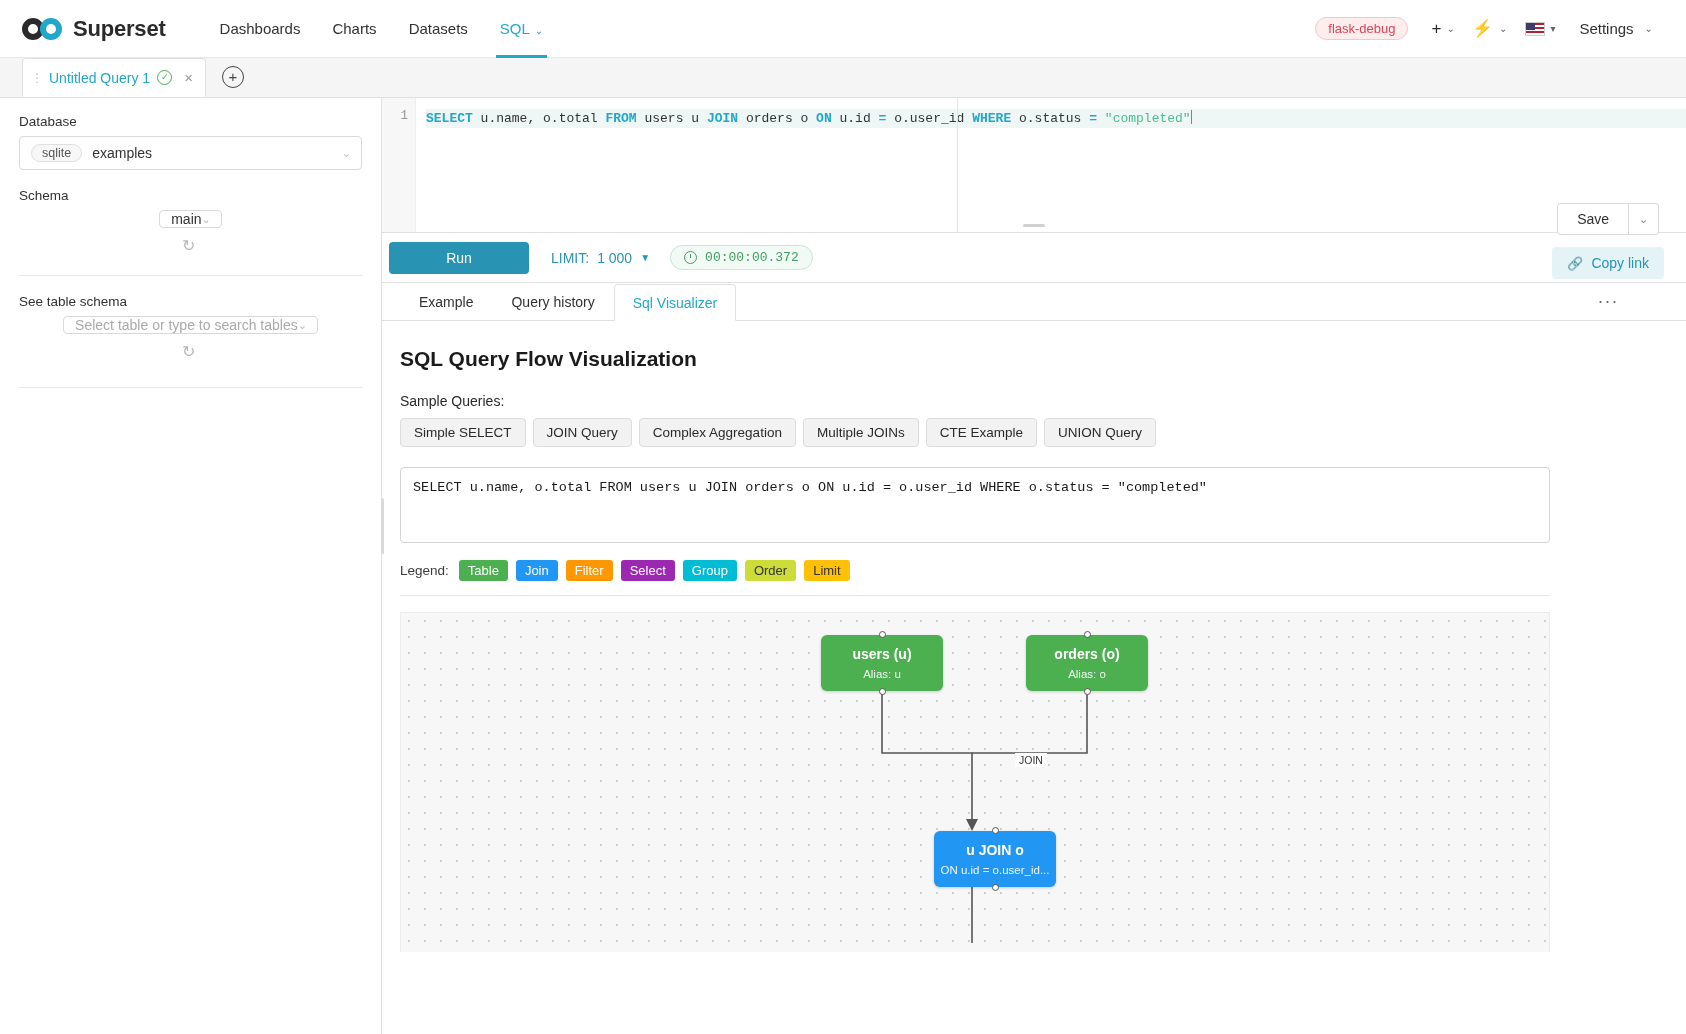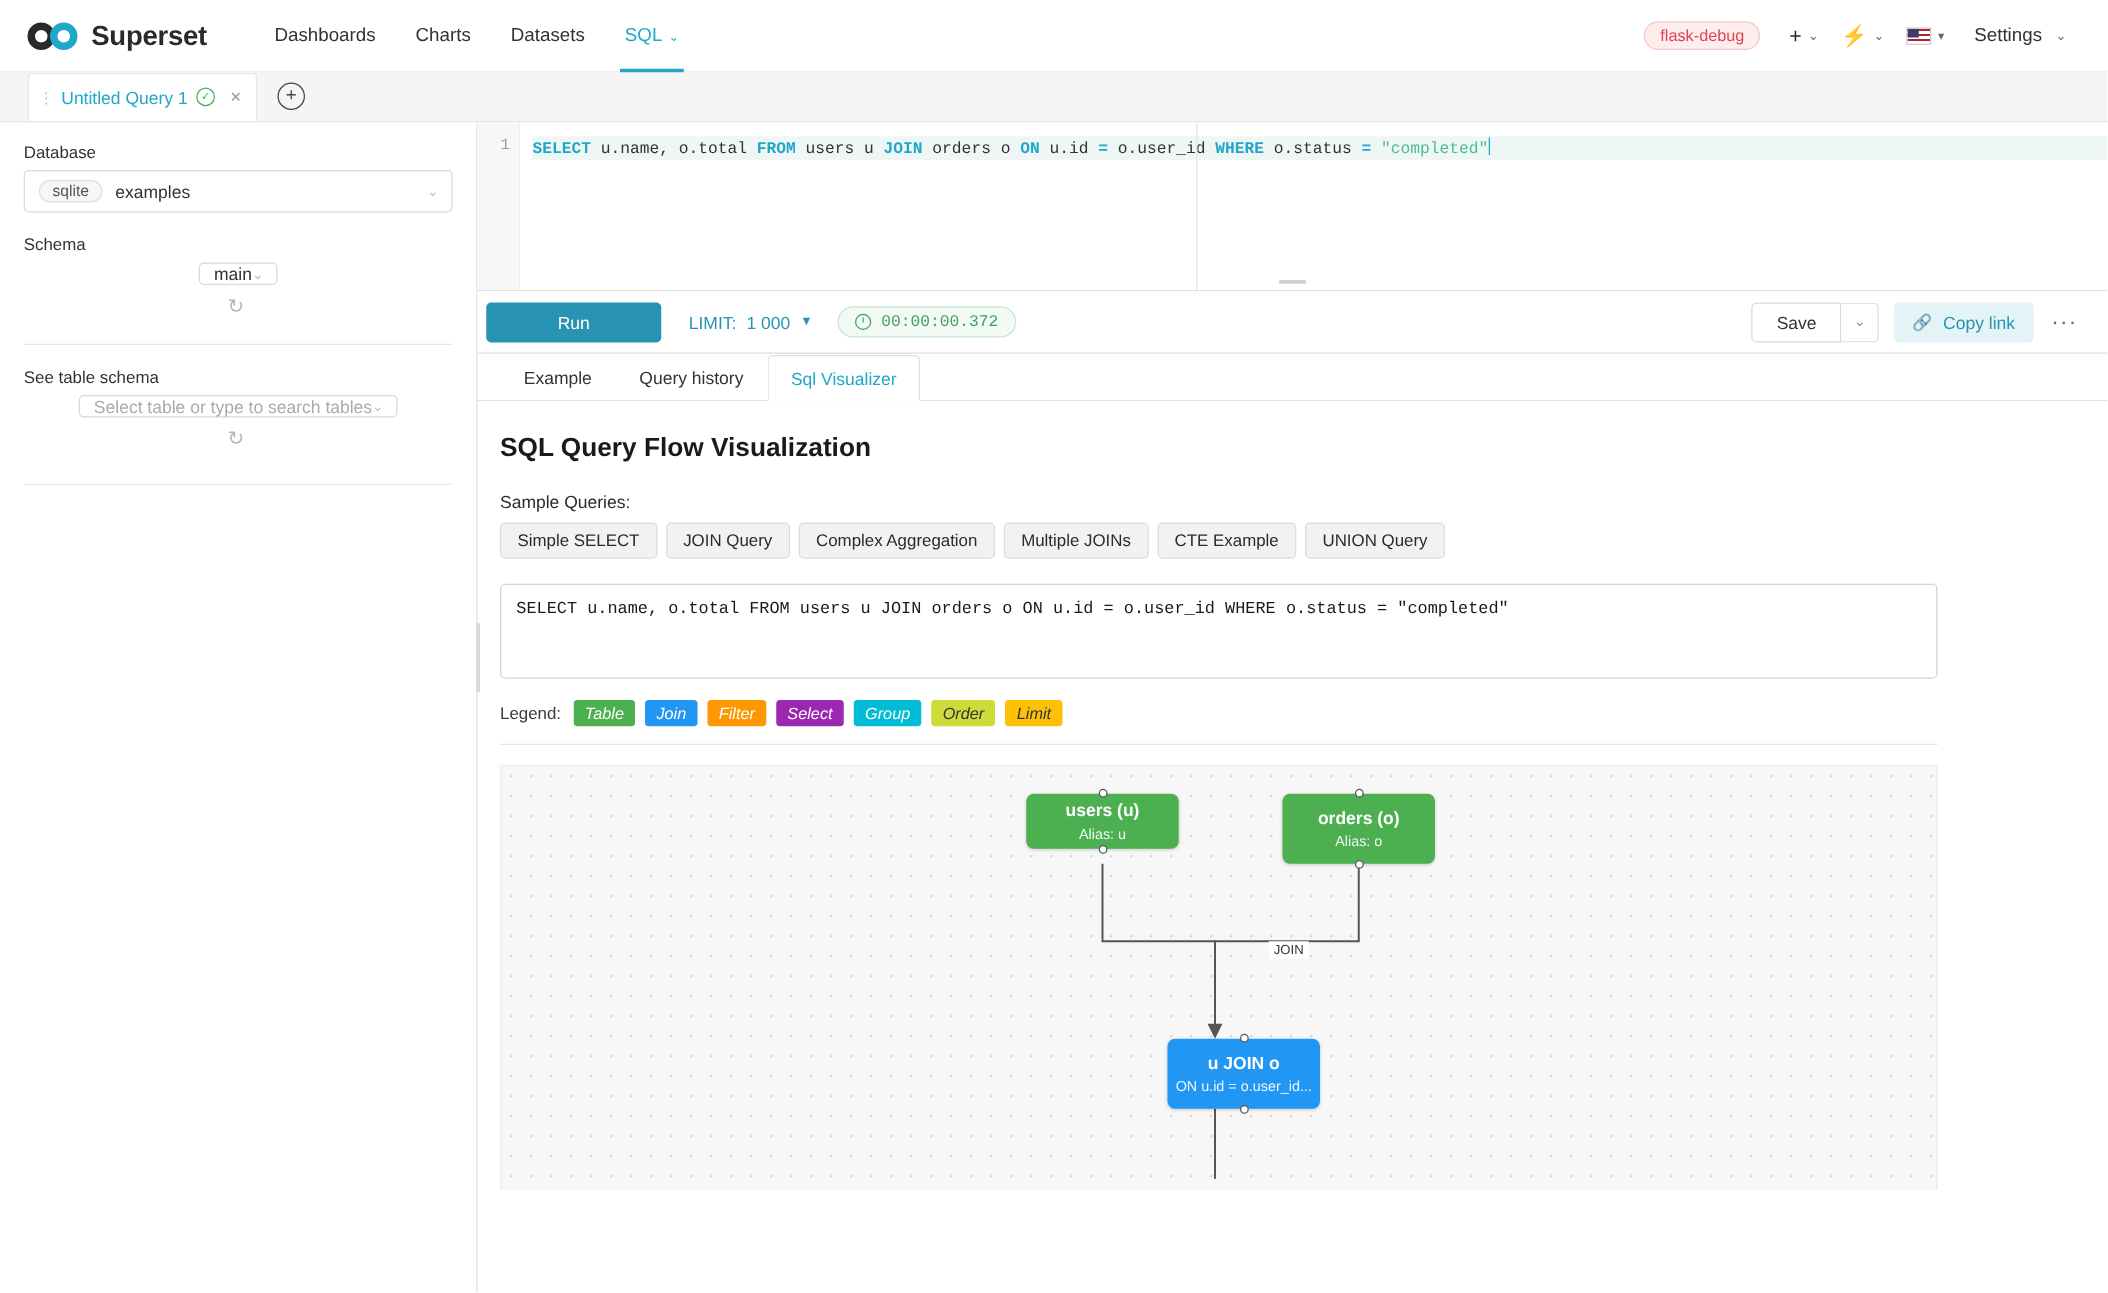--- a/index.html
+++ b/index.html
@@ -174,21 +174,21 @@
     border-radius: 14px; padding: 4px 13px;
     font-family: "Liberation Mono", monospace; font-size: 13px;
   }
   .clock {
     width: 13px; height: 13px; border: 1.4px solid #439e62; border-radius: 50%;
     position: relative;
   }
   .clock::after {
     content:""; position:absolute; left:5px; top:2px; width:1.2px; height:4px; background:#439e62;
   }
-  .tb-right { margin-left: auto; display: flex; align-items: center; gap: 12px; }
+  .tb-right { margin-left: auto; display: flex; align-items: center; gap: 12px; flex-direction: column; }
   .save-group { display: flex; }
   .save-btn {
     height: 32px; padding: 0 19px; border: 1px solid #d9d9d9; background: #fff;
     border-radius: 4px 0 0 4px; font-size: 14px; cursor: pointer; color:#323232;
   }
   .save-caret {
     height: 32px; width: 30px; border: 1px solid #d9d9d9; border-left: none;
     background: #fff; border-radius: 0 4px 4px 0; cursor: pointer;
     color: #888; font-size: 11px; display:flex; align-items:center; justify-content:center;
   }
@@ -243,21 +243,21 @@
     width: 100%; height: 76px; border: 1px solid #d4d4d4; border-radius: 4px;
     padding: 10px 12px; font-family: "Liberation Mono", monospace; font-size: 13.5px;
     color: #1a1a1a; resize: none; background: #fff; line-height: 1.5;
   }
   .legend-row {
     display: flex; align-items: center; gap: 8px;
     margin: 14px 0 0 0; padding-bottom: 14px; border-bottom: 1px solid #e6e6e6;
   }
   .legend-label { font-size: 13.5px; color: #3a3a3a; margin-right: 2px; }
   .chip {
-    color: #fff; border-radius: 3px; padding: 3px 9px; font-size: 13px; font-style: italic;
+    color: #fff; border-radius: 3px; padding: 3px 9px; font-size: 13px;
   }
   .canvas {
     position: relative; height: 340px; margin-top: 16px;
     background-color: #f7f7f7;
     background-image: radial-gradient(#cfcfcf 1px, transparent 1px);
     background-size: 16px 16px;
     border: 1px solid #ececec; border-bottom: none;
     overflow: hidden;
   }
   .node {
@@ -438,21 +438,21 @@
         </div>
 
         <div class="canvas" id="canvas">
           <svg width="100%" height="100%" style="position:absolute;left:0;top:0">
             <path d="M481,78 L481,140 L571,140 L571,212" stroke="#555" stroke-width="1.6" fill="none"></path>
             <path d="M686,78 L686,140 L571,140" stroke="#555" stroke-width="1.6" fill="none"></path>
             <polygon points="571,218 565,206 577,206" fill="#555"></polygon>
             <path d="M571,274 L571,330" stroke="#555" stroke-width="1.6" fill="none"></path>
           </svg>
           <div id="nodes">
-              <div class="node" style="left: 420px; top: 22px; width: 122px; height: 44px; background: rgb(76, 175, 80);">
+              <div class="node" style="left: 420px; top: 22px; width: 122px; height: 56px; background: rgb(76, 175, 80);">
                 <div class="handle top"></div>
                 <div class="n-title">users (u)</div>
                 <div class="n-sub">Alias: u</div>
                 <div class="handle bot"></div>
               </div>
               <div class="node" style="left: 625px; top: 22px; width: 122px; height: 56px; background: rgb(76, 175, 80);">
                 <div class="handle top"></div>
                 <div class="n-title">orders (o)</div>
                 <div class="n-sub">Alias: o</div>
                 <div class="handle bot"></div>

